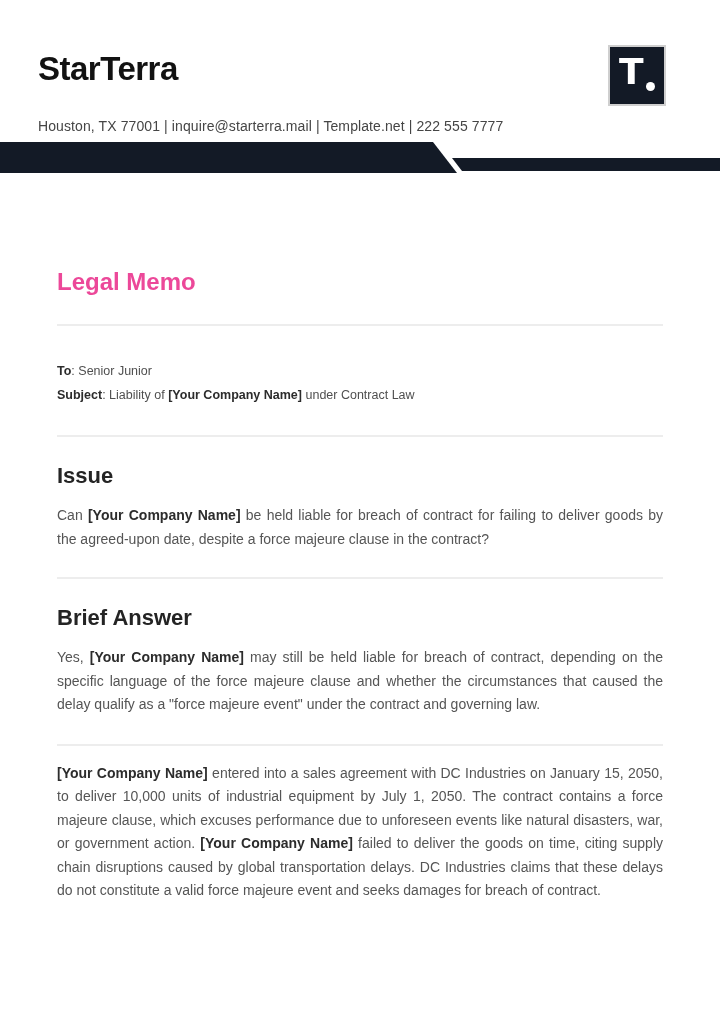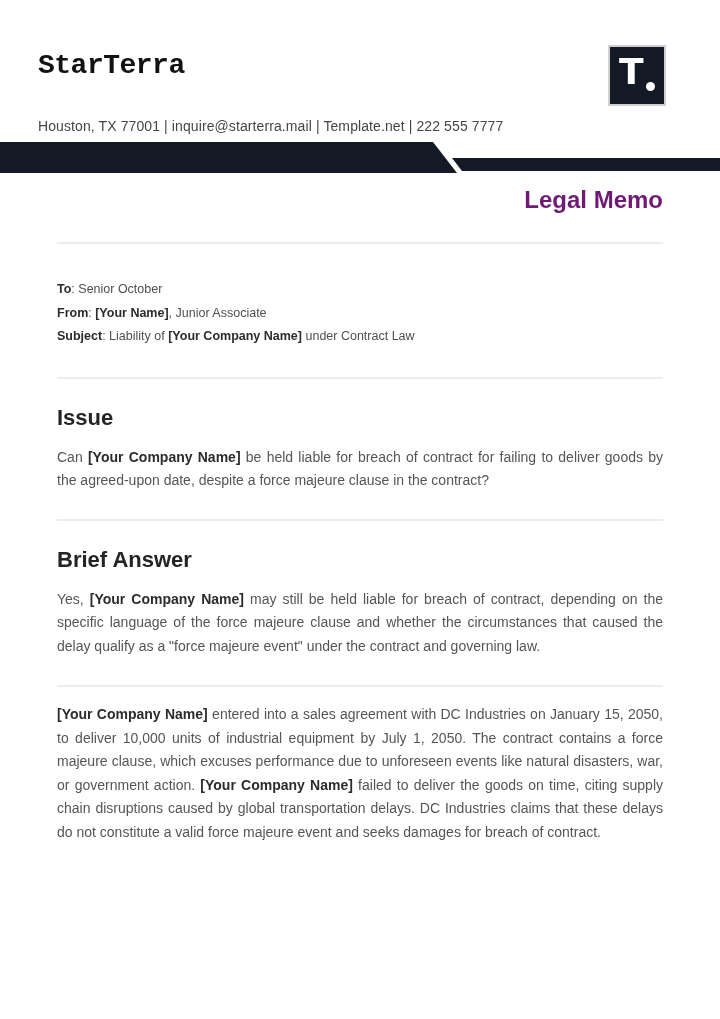--- a/index.html
+++ b/index.html
@@ -15,25 +15,25 @@
     overflow: hidden;
   }
 
   
   .header { position: relative; height: 185px; }
 
   .brand-wordmark {
     position: absolute;
     left: 38px;
     top: 50px;
-    font-size: 28px;
+    font-size: 33px;
     font-weight: bold;
     letter-spacing: -0.5px;
     color: #121212;
-    font-family: Liberation Mono, monospace;
+    font-family: Liberation Sans, sans-serif;
   }
 
   .brand-logo {
     position: absolute;
     left: 608px;
     top: 45px;
     width: 58px;
     height: 61px;
     background: #131a26;
     border: 2px solid #cfcfcf;
@@ -82,25 +82,26 @@
     width: 268px;
     height: 13px;
     background: #131a26;
     clip-path: polygon(0 0, 100% 0, 100% 100%, 10px 100%);
   }
 
   
   .main { margin: 0 57px; }
 
   .page-title {
-    text-align: right;
+    margin-top: 82px;
+    text-align: left;
     font-size: 24px;
     line-height: 30px;
     font-weight: bold;
-    color: #701a75;
+    color: #ec4899;
   }
 
   .divider {
     border: none;
     border-top: 2px solid #ededed;
   }
   .divider-title   { margin-top: 27px; }
   .divider-section { margin-top: 28px; }
   .divider-brief   { margin-top: 26px; }
   .divider-facts   { margin-top: 27px; }
@@ -144,22 +145,21 @@
     <div class="band-thin"></div>
   </div>
 
   <div class="main">
 
     <div class="page-title">Legal Memo</div>
 
     <hr class="divider divider-title">
 
     <div class="memo-meta">
-      <div><span class="bold-seg">To</span><span>: Senior October</span></div>
-      <div><span class="bold-seg">From</span><span>: </span><span class="bold-seg">[Your Name]</span><span>, Junior Associate</span></div>
+      <div><span class="bold-seg">To</span><span>: Senior Junior</span></div>
       <div><span class="bold-seg">Subject</span><span>: Liability of </span><span class="bold-seg">[Your Company Name]</span><span> under Contract Law</span></div>
     </div>
 
     <hr class="divider divider-section">
 
     <div class="section">
       <div class="section-heading">Issue</div>
       <div class="section-paragraph"><span>Can </span><span class="bold-seg">[Your Company Name]</span><span> be held liable for breach of contract for failing to deliver goods by the agreed-upon date, despite a force majeure clause in the contract?</span></div>
     </div>
 

